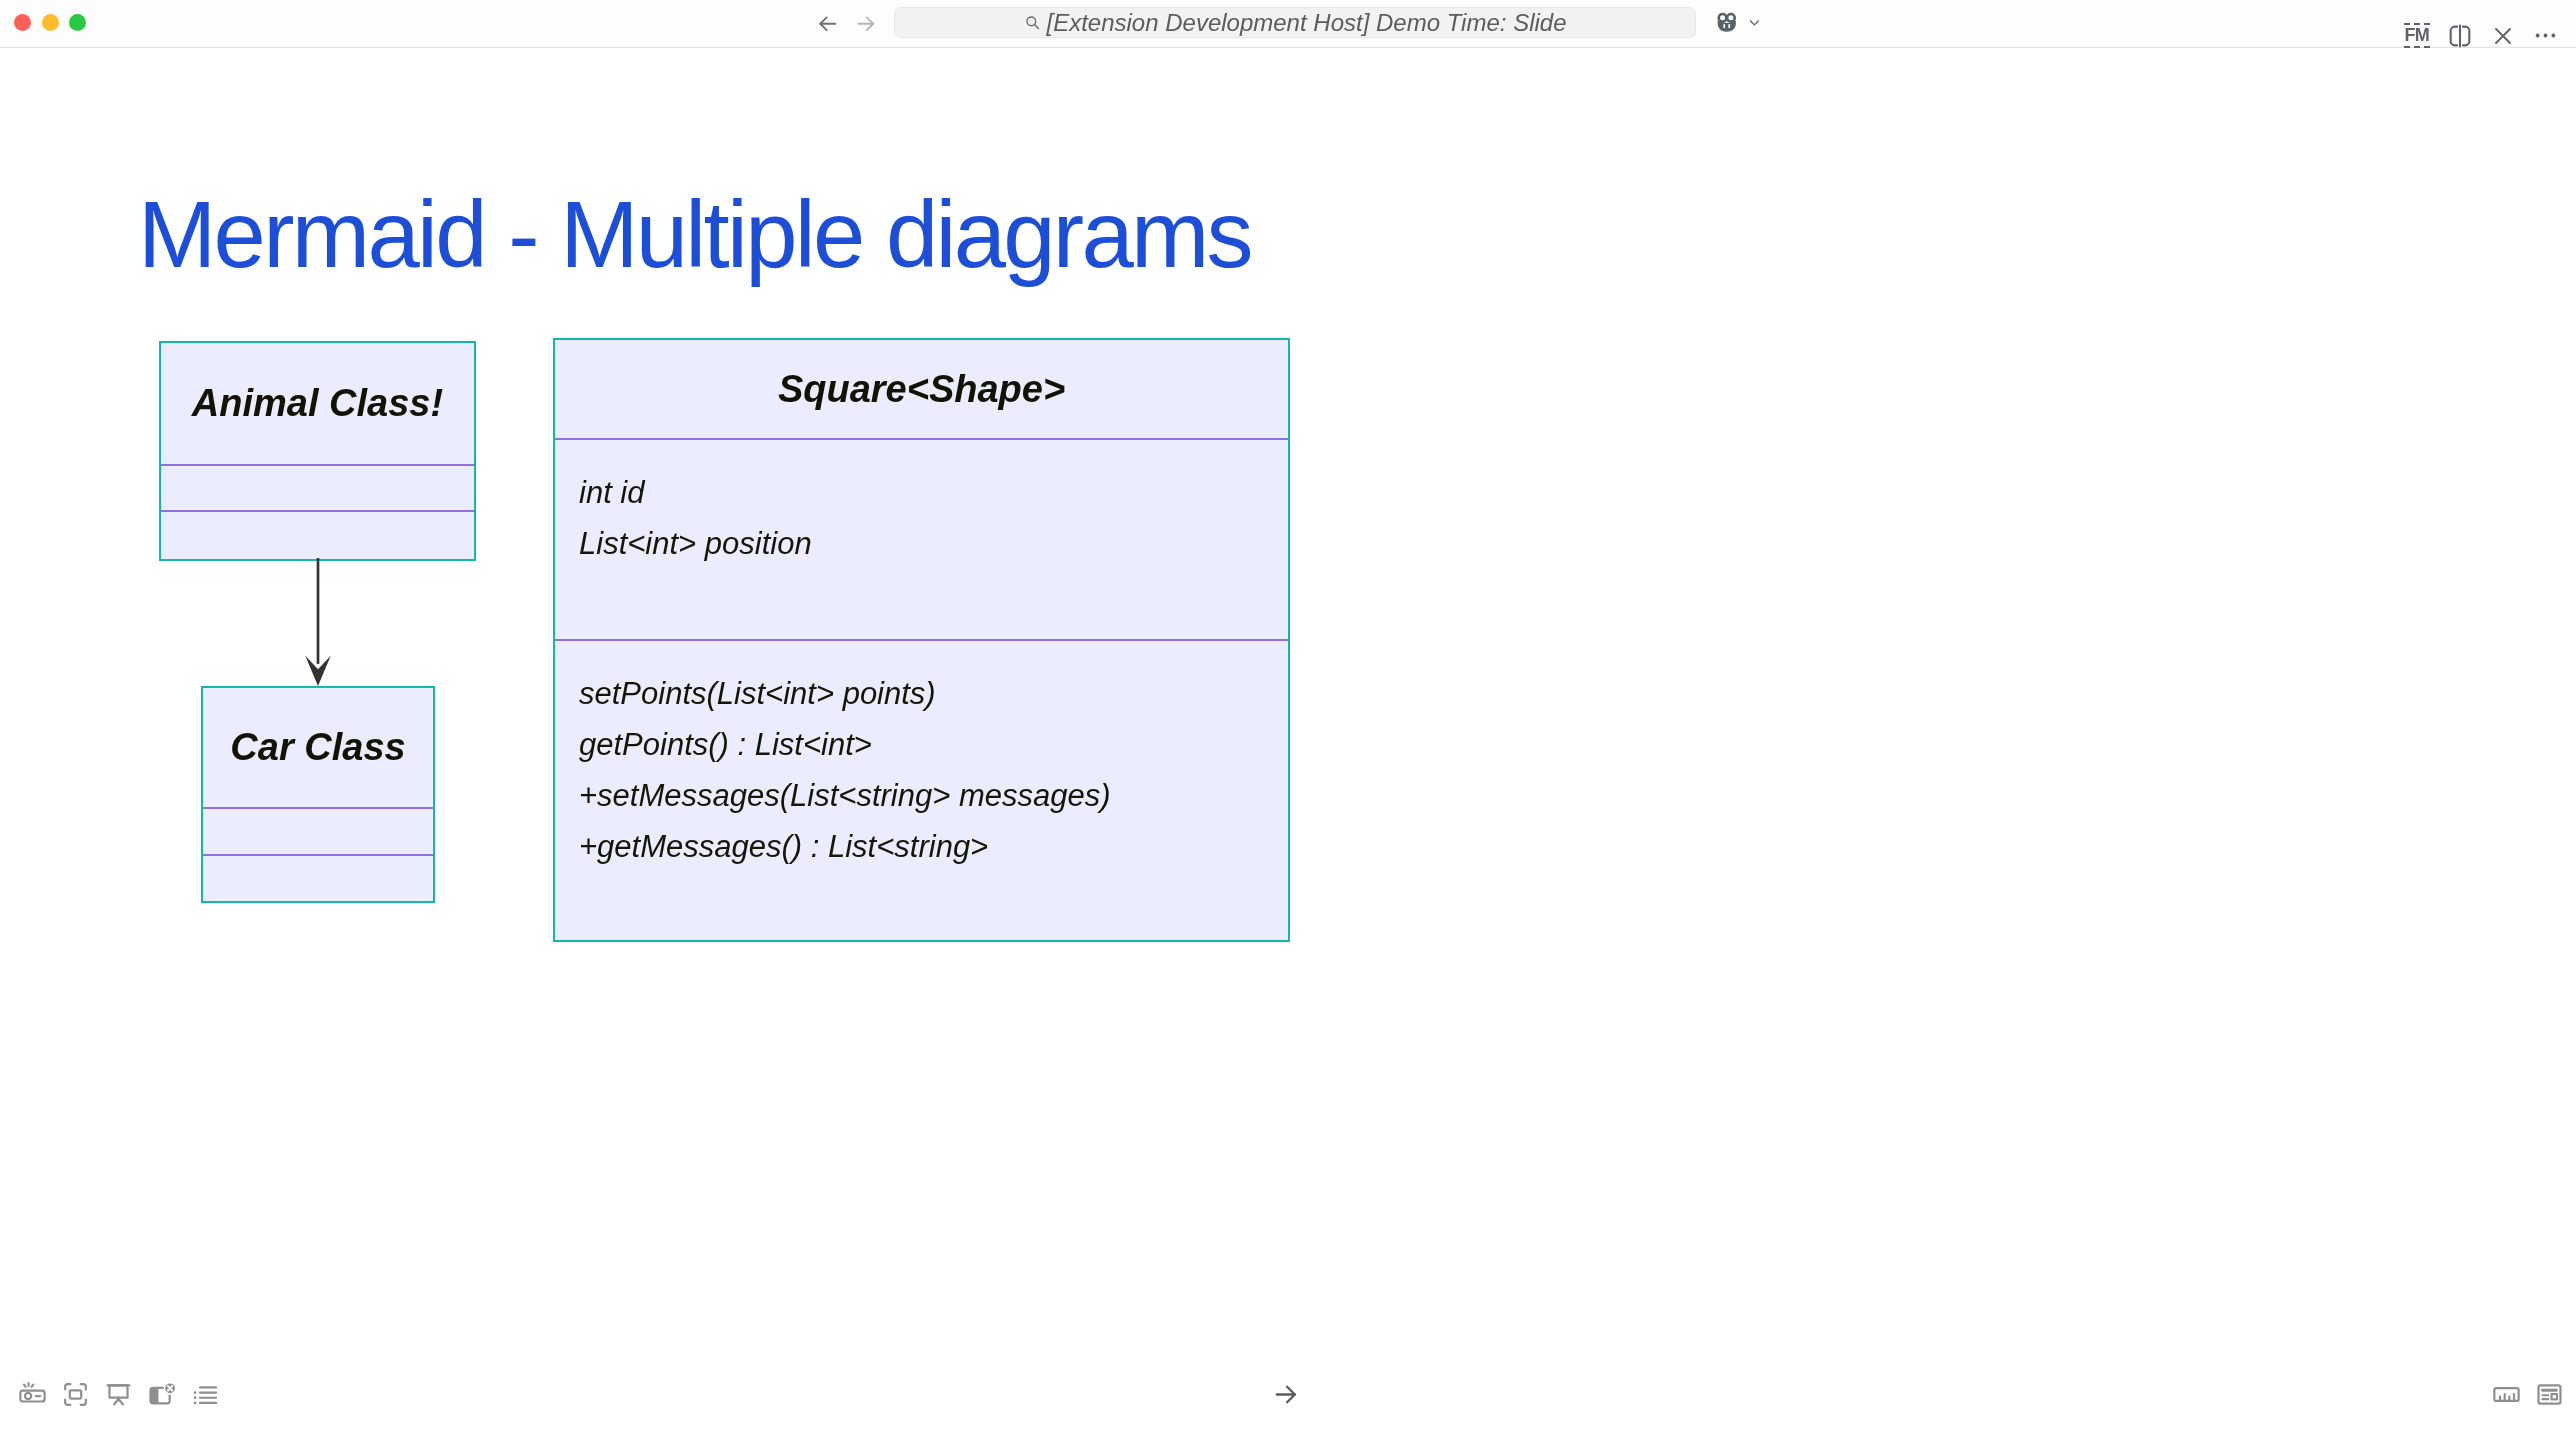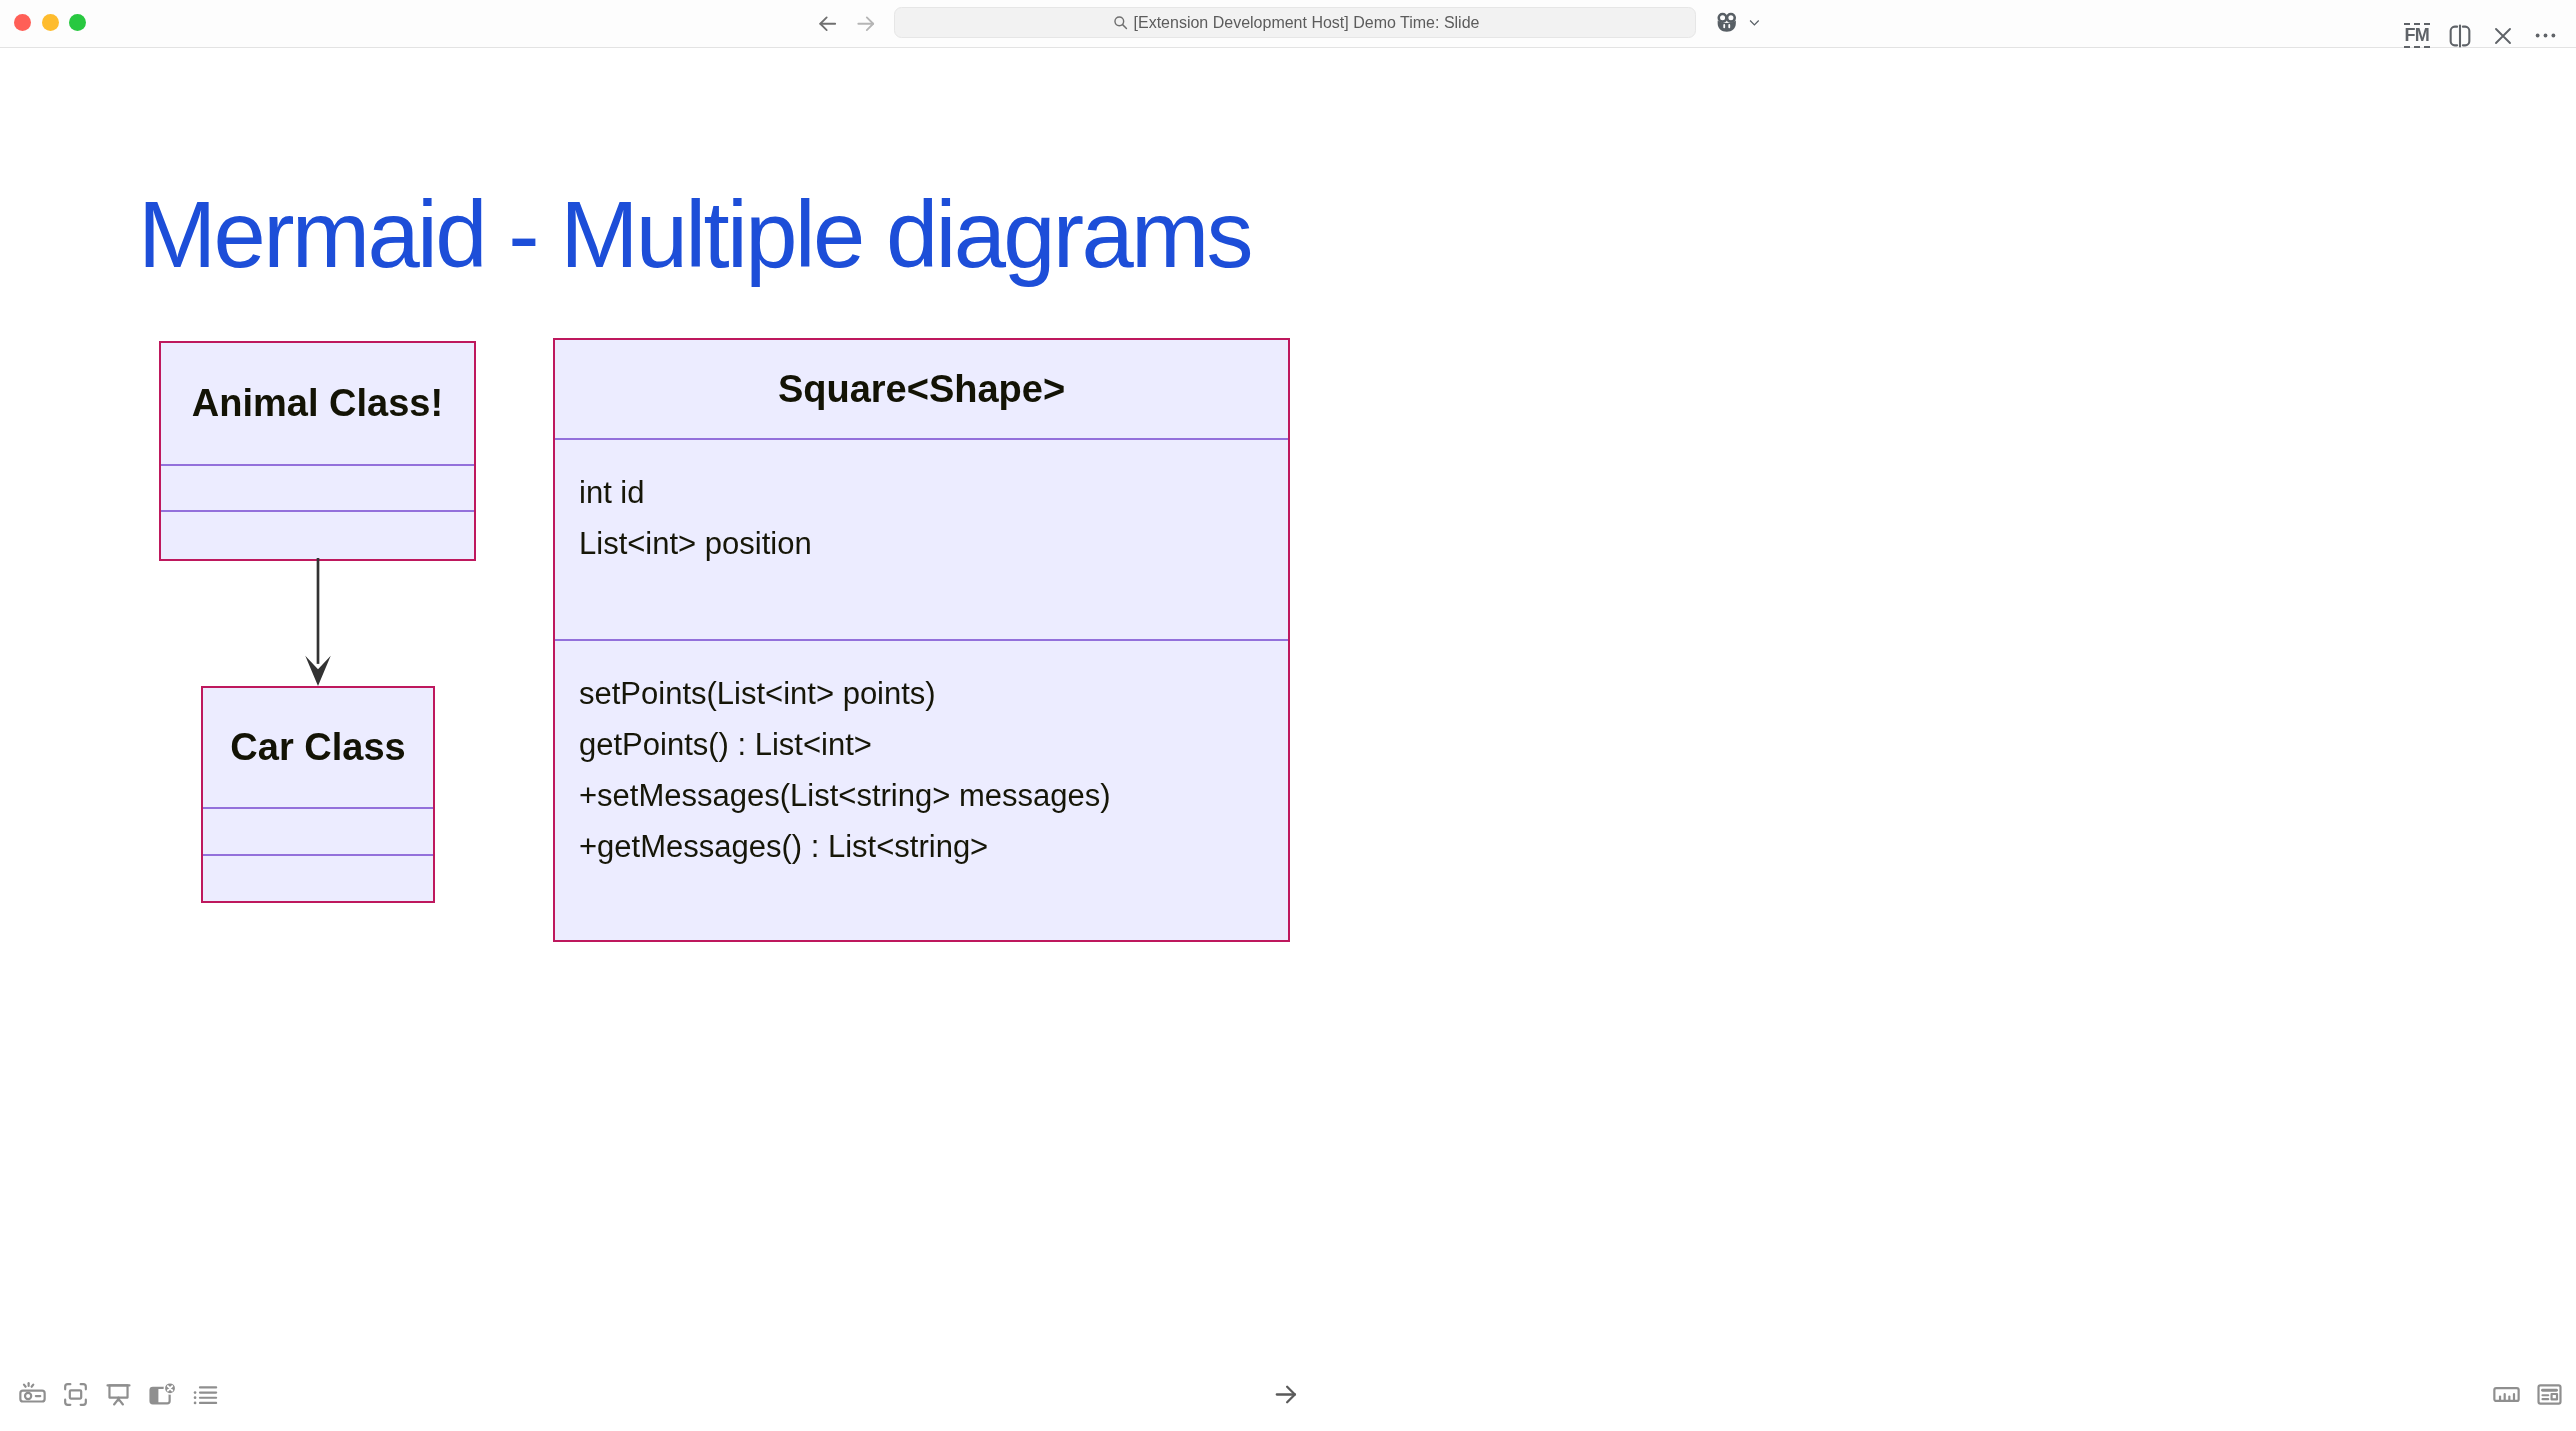--- a/index.html
+++ b/index.html
@@ -17,21 +17,21 @@
   .t-green  { left:69px; background:#28c840; }
 
   .nav-arrow { position:absolute; top:10px; width:28px; height:28px; display:flex; align-items:center; justify-content:center; }
   .nav-back    { left:814px; color:#6f6f6f; }
   .nav-forward { left:852px; color:#b5b5b5; }
 
   .searchbar {
     position:absolute; left:894px; top:7.4px; width:802px; height:31px;
     background:#f2f2f2; border:1.3px solid #e6e6e6; border-radius:7.4px;
     display:flex; align-items:center; justify-content:center; gap:4px;
-    color:#5c5c5c; font-size:16px;
+    color:#5c5c5c; font-size:24px;font-style:italic;
   }
   .searchbar .sicon { color:#6f6f6f; display:flex; }
 
   .copilot-wrap { position:absolute; left:1712px; top:8px; display:flex; align-items:center; gap:5.4px; color:#585f65; }
 
   .tb-right { position:absolute; right:14.8px; top:20px; display:flex; align-items:center; gap:12px; color:#5f6368; }
   .tb-btn { width:31px; height:31px; display:flex; align-items:center; justify-content:center; }
   .fm-box {
     font-weight:700; font-size:18px; letter-spacing:-0.7px; color:#5f6368; line-height:1;
     border-top:2px dashed #5f6368; border-bottom:2px dashed #5f6368; padding:1.3px 0.7px 2px 0.7px;
@@ -40,21 +40,21 @@
 
   
   .slide { position:absolute; top:50px; left:0; width:2576px; height:1382px; background:#ffffff; }
   .heading {
     position:absolute; left:138px; top:131px;
     font-size:94px; font-weight:400; letter-spacing:-2.7px; line-height:1.15;
     color:#1d4ed8;
   }
 
   
-  .class-box { position:absolute; background:#ECECFF; border:2px solid #be185d; }
+  .class-box { position:absolute; background:#ECECFF; border:2px solid #14b8a6;font-style:italic; }
   .comp { border-top:2px solid #9370DB; }
   .comp:first-child { border-top:none; }
   .comp-title { display:flex; align-items:center; justify-content:center; font-weight:700; font-size:38px; color:#131305; }
   .comp-lines { font-size:31px; color:#161608; line-height:51px; padding:27px 0 0 24px; }
 
   .box-animal { left:159px; top:291px; width:317px; height:220px; }
   .box-animal .comp-title { height:121px; }
   .box-animal .c2 { height:46px; }
   .box-animal .c3 { height:49px; }
 

